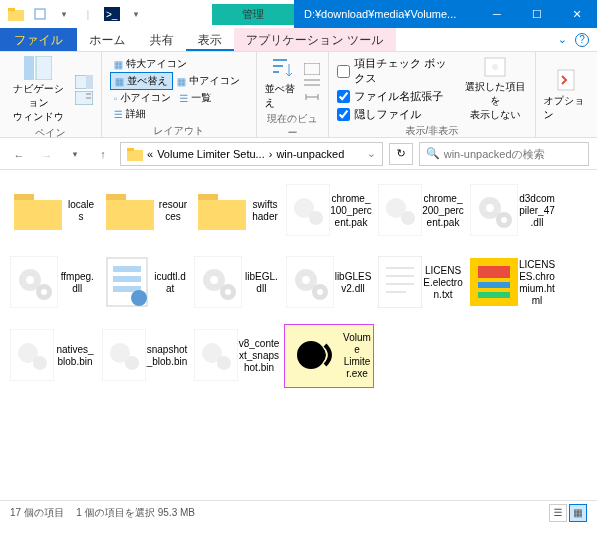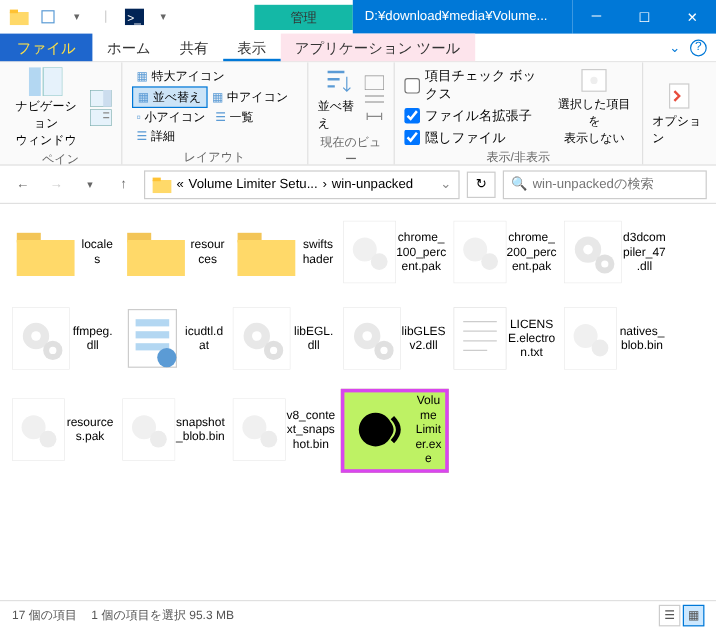--- a/index.html
+++ b/index.html
@@ -32,21 +32,21 @@
 .checkbox-row { display: flex; align-items: center; gap: 4px; font-size: 11px; }
 
 .addressbar { height: 32px; display: flex; align-items: center; gap: 6px; padding: 3px 8px; border-bottom: 1px solid #e0e0e0; }
 .nav-arrow { width: 22px; height: 22px; display: flex; align-items: center; justify-content: center; color: #666; }
 .breadcrumb { flex: 1; border: 1px solid #ccc; height: 24px; display: flex; align-items: center; padding: 0 6px; font-size: 11px; gap: 4px; }
 .refresh { width: 24px; height: 22px; border: 1px solid #ccc; display: flex; align-items: center; justify-content: center; }
 .search { width: 170px; border: 1px solid #ccc; height: 24px; display: flex; align-items: center; padding: 0 6px; color: #999; font-size: 11px; gap: 4px; }
 
 .content { height: 330px; overflow: auto; padding: 10px 8px; display: grid; grid-template-columns: repeat(6, 90px); gap: 10px 2px; align-content: start; }
 .item { display: flex; flex-direction: row; align-items: center; text-align: center; font-size: 10px; cursor: default; padding: 2px; }
-.item.selected { background: #bef264; border: 3px solid #d946ef; }
+.item.selected { background: #fef9c3; border: 1px solid #d946ef; }
 .item-icon { width: 56px; height: 56px; display: flex; align-items: center; justify-content: center; margin-bottom: 2px; }
 .item-label { word-break: break-word; line-height: 1.2; max-width: 88px; }
 
 .statusbar { height: 24px; border-top: 1px solid #e0e0e0; display: flex; align-items: center; padding: 0 10px; font-size: 10px; color: #555; gap: 12px; }
 .statusbar .views { margin-left: auto; display: flex; gap: 2px; }
 .view-icon { width: 18px; height: 18px; border: 1px solid #ccc; display: flex; align-items: center; justify-content: center; }
 .view-icon.active { background: #cce8ff; border-color: #0078d7; }
 
 svg { display: block; }
 </style>
@@ -367,37 +367,38 @@
           <line x1="8" y1="12" x2="36" y2="12" stroke="#ccc"></line>
           <line x1="8" y1="20" x2="36" y2="20" stroke="#ccc"></line>
           <line x1="8" y1="28" x2="36" y2="28" stroke="#ccc"></line>
           <line x1="8" y1="36" x2="28" y2="36" stroke="#ccc"></line>
         </svg>
       </div>
       <div class="item-label">LICENSE.electron.txt</div>
     </div>
     <div class="item">
       <div class="item-icon">
+        <svg width="48" height="48">
+          <rect width="48" height="48" fill="#ffcc00"></rect>
+          <rect x="8" y="8" width="32" height="12" fill="#e74c3c"></rect>
+          <rect x="8" y="24" width="32" height="6" fill="#3498db"></rect>
+          <rect x="8" y="34" width="32" height="6" fill="#2ecc71"></rect>
+        </svg>
+      </div>
+      <div class="item-label">LICENSES.chromium.html</div>
+    </div>
+    <div class="item">
+      <div class="item-icon">
         <svg width="44" height="52">
           <rect width="44" height="52" fill="#fff" stroke="#e8e8e8"></rect>
           <circle cx="18" cy="24" r="10" fill="#f0f0f0"></circle>
           <circle cx="30" cy="34" r="7" fill="#ececec"></circle>
         </svg>
       </div>
       <div class="item-label">natives_blob.bin</div>
-    </div>
-    <div class="item">
-      <div class="item-icon">
-        <svg width="44" height="52">
-          <rect width="44" height="52" fill="#fff" stroke="#e8e8e8"></rect>
-          <circle cx="18" cy="24" r="10" fill="#f0f0f0"></circle>
-          <circle cx="30" cy="34" r="7" fill="#ececec"></circle>
-        </svg>
-      </div>
-      <div class="item-label">resources.pak</div>
     </div>
     <div class="item">
       <div class="item-icon">
         <svg width="44" height="52">
           <rect width="44" height="52" fill="#fff" stroke="#e8e8e8"></rect>
           <circle cx="18" cy="24" r="10" fill="#f0f0f0"></circle>
           <circle cx="30" cy="34" r="7" fill="#ececec"></circle>
         </svg>
       </div>
       <div class="item-label">snapshot_blob.bin</div>

